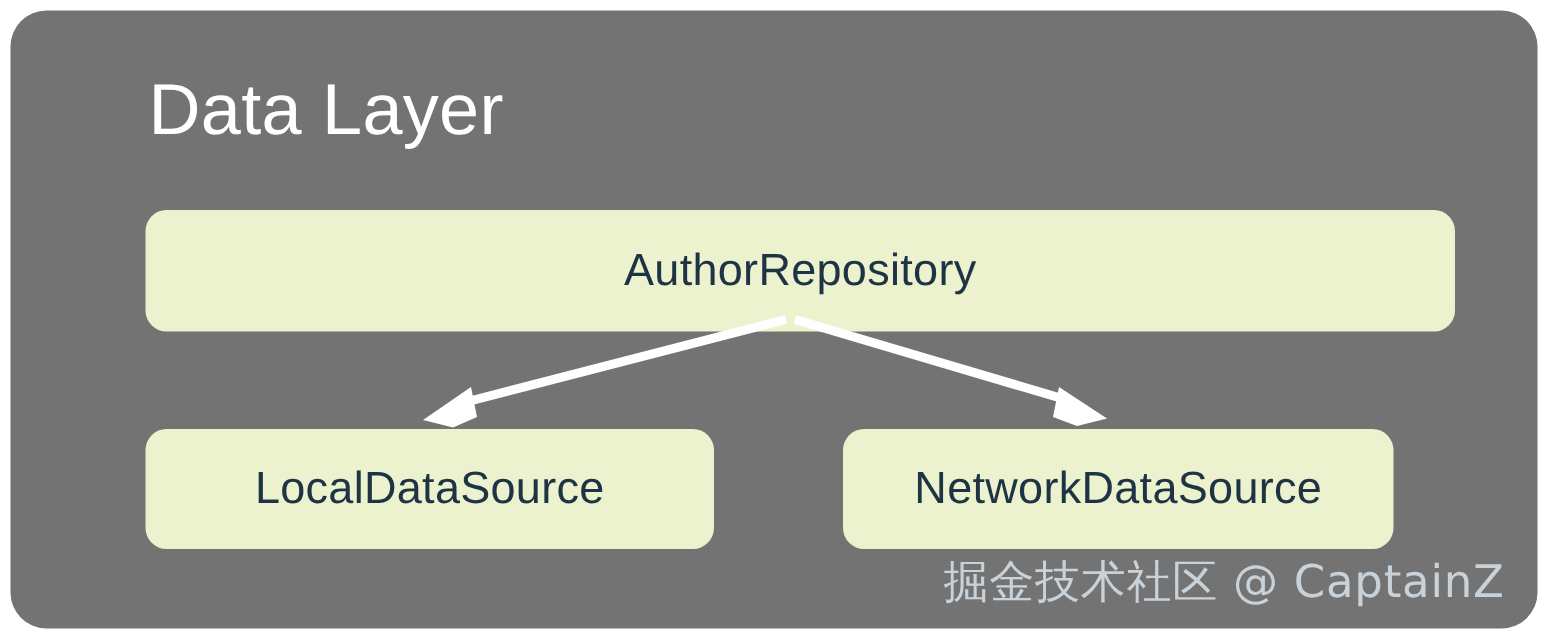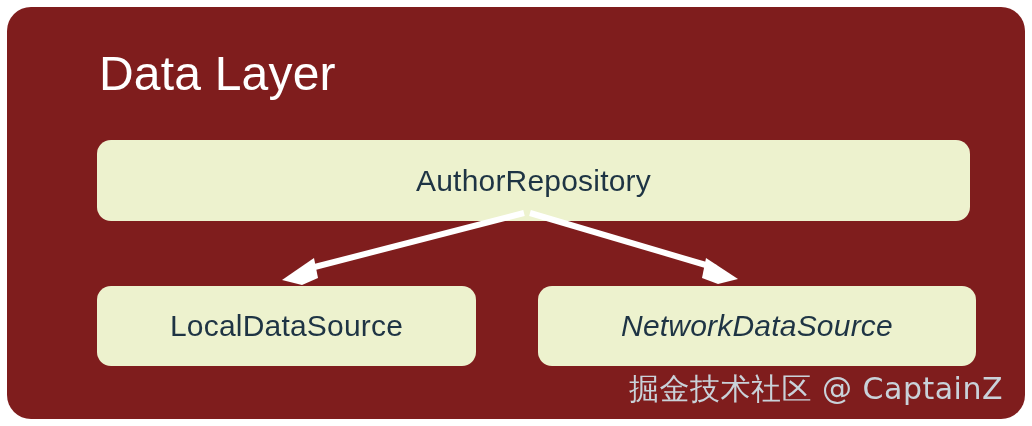--- a/index.html
+++ b/index.html
@@ -21,21 +21,21 @@
     background: #ffffff;
   }
 
   
   .layer-card {
     position: absolute;
     left: 7px;
     top: 7px;
     width: 1018px;
     height: 412px;
-    background: #7f1d1d;
+    background: #737373;
     border-radius: 24px;
     box-sizing: border-box;
   }
 
   
   .layer-title {
     position: absolute;
     left: 92px;
     top: 38px;
     font-size: 48px;
@@ -70,25 +70,24 @@
   }
 
   .node-local {
     left: 90px;
     top: 279px;
     width: 379px;
     height: 80px;
   }
 
   .node-network {
-    left: 531px;
+    left: 555px;
     top: 279px;
-    width: 438px;
+    width: 367px;
     height: 80px;
-    font-style: italic;
   }
 
   
   .arrows {
     position: absolute;
     left: 0;
     top: 0;
     width: 1032px;
     height: 426px;
     pointer-events: none;

